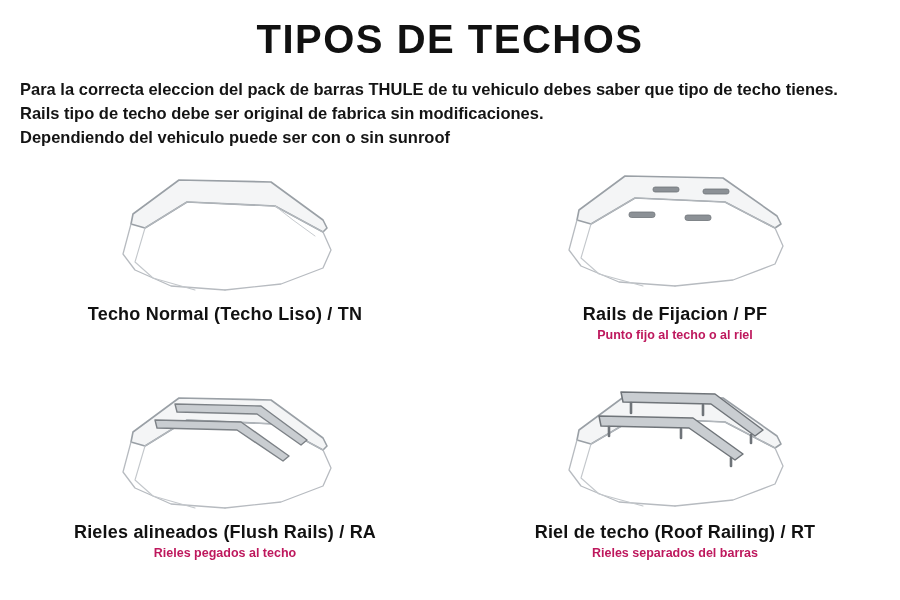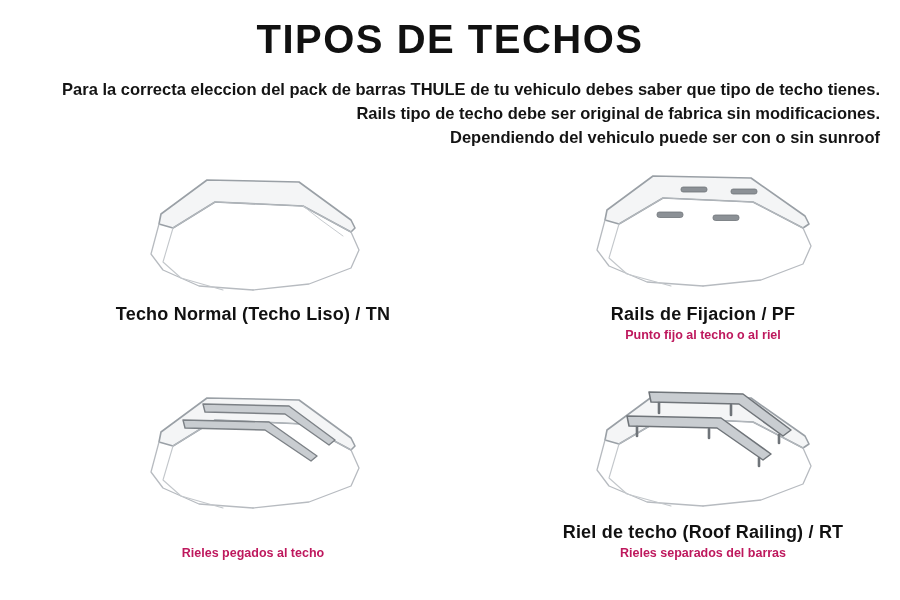--- a/index.html
+++ b/index.html
@@ -24,42 +24,41 @@
   .title {
     text-align: center;
     font-size: 40px;
     font-weight: bold;
     letter-spacing: 1.5px;
     color: #111111;
     margin: 4px 0 18px 0;
     line-height: 1.05;
   }
   .subtitle-block {
-    text-align: right;
+    text-align: left;
     margin: 0 auto 6px auto;
     width: 860px;
   }
   .subtitle-line {
     font-size: 16.5px;
     font-weight: bold;
     color: #141414;
     line-height: 1.45;
   }
   .grid {
     position: relative;
     width: 900px;
     height: 440px;
     margin-top: 6px;
   }
   .cell {
     position: absolute;
     width: 450px;
     height: 220px;
     box-sizing: border-box;
-    margin-left: 28px;
   }
   .cell-r0c0 { left: 0px;   top: 0px; }
   .cell-r0c1 { left: 450px; top: 0px; }
   .cell-r1c0 { left: 0px;   top: 218px; }
   .cell-r1c1 { left: 450px; top: 218px; }
 
   .art {
     position: absolute;
     left: 50%;
     transform: translateX(-50%);
@@ -154,20 +153,21 @@
             <path d="M56 66 L48 96 L60 112 L96 128 L150 132" fill="none" stroke="#b7bbc0" stroke-width="1.3"></path>
             <path d="M70 70 L60 104 L78 120 L120 132" fill="none" stroke="#c3c7cb" stroke-width="1.1"></path>
             <path d="M248 74 L256 92 L248 110 L206 126 L150 132" fill="none" stroke="#b7bbc0" stroke-width="1.3"></path>
           </g>
           <g fill="#c9cdd1" stroke="#7c8186" stroke-width="1.4" stroke-linejoin="round">
             <path d="M100 28 L186 30 L232 64 L226 69 L182 38 L102 36 Z"></path>
             <path d="M80 44 L166 46 L214 80 L208 85 L162 54 L82 52 Z"></path>
           </g>
         </svg>
       </div>
+      <div class="caption">Rieles alineados (Flush Rails) / RA</div>
       <div class="sub-caption">Rieles pegados al techo</div>
     </div>
 
     <div class="cell cell-r1c1">
       <div class="art">
         <svg viewBox="0 0 300 140" width="300" height="140" xmlns="http://www.w3.org/2000/svg">
           <g fill="none" stroke="#9aa0a6" stroke-width="1.6" stroke-linejoin="round" stroke-linecap="round">
             <path d="M54 54 L100 20 L198 22 L252 60 L256 68 L250 72 L200 46 L110 42 L66 68 L52 64 Z" fill="#f4f5f6"></path>
             <path d="M66 68 L110 42 L200 46 L250 72" fill="none" stroke="#b3b8bd" stroke-width="1.2"></path>
             <path d="M52 64 L44 94 L56 110 L94 126 L150 130" fill="none" stroke="#b7bbc0" stroke-width="1.3"></path>

